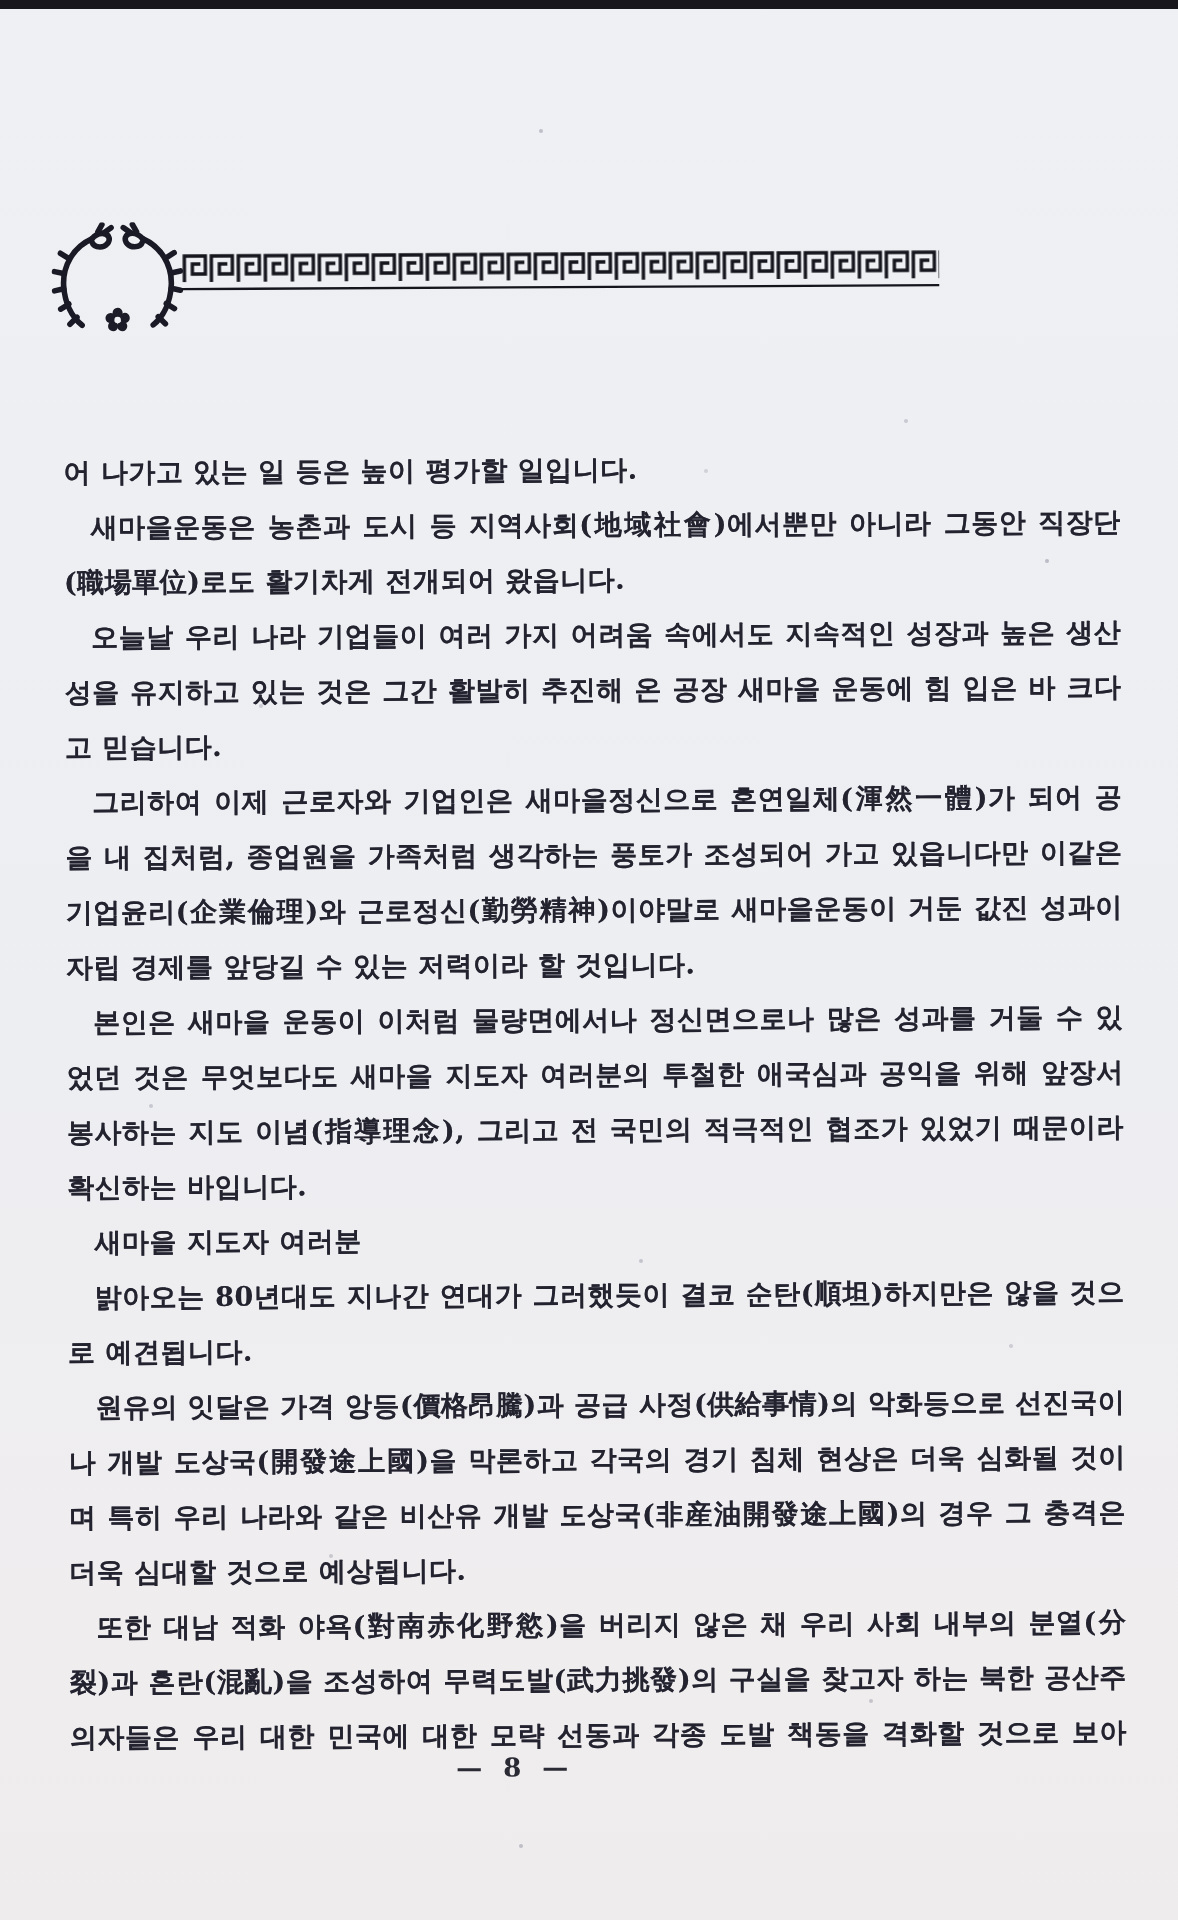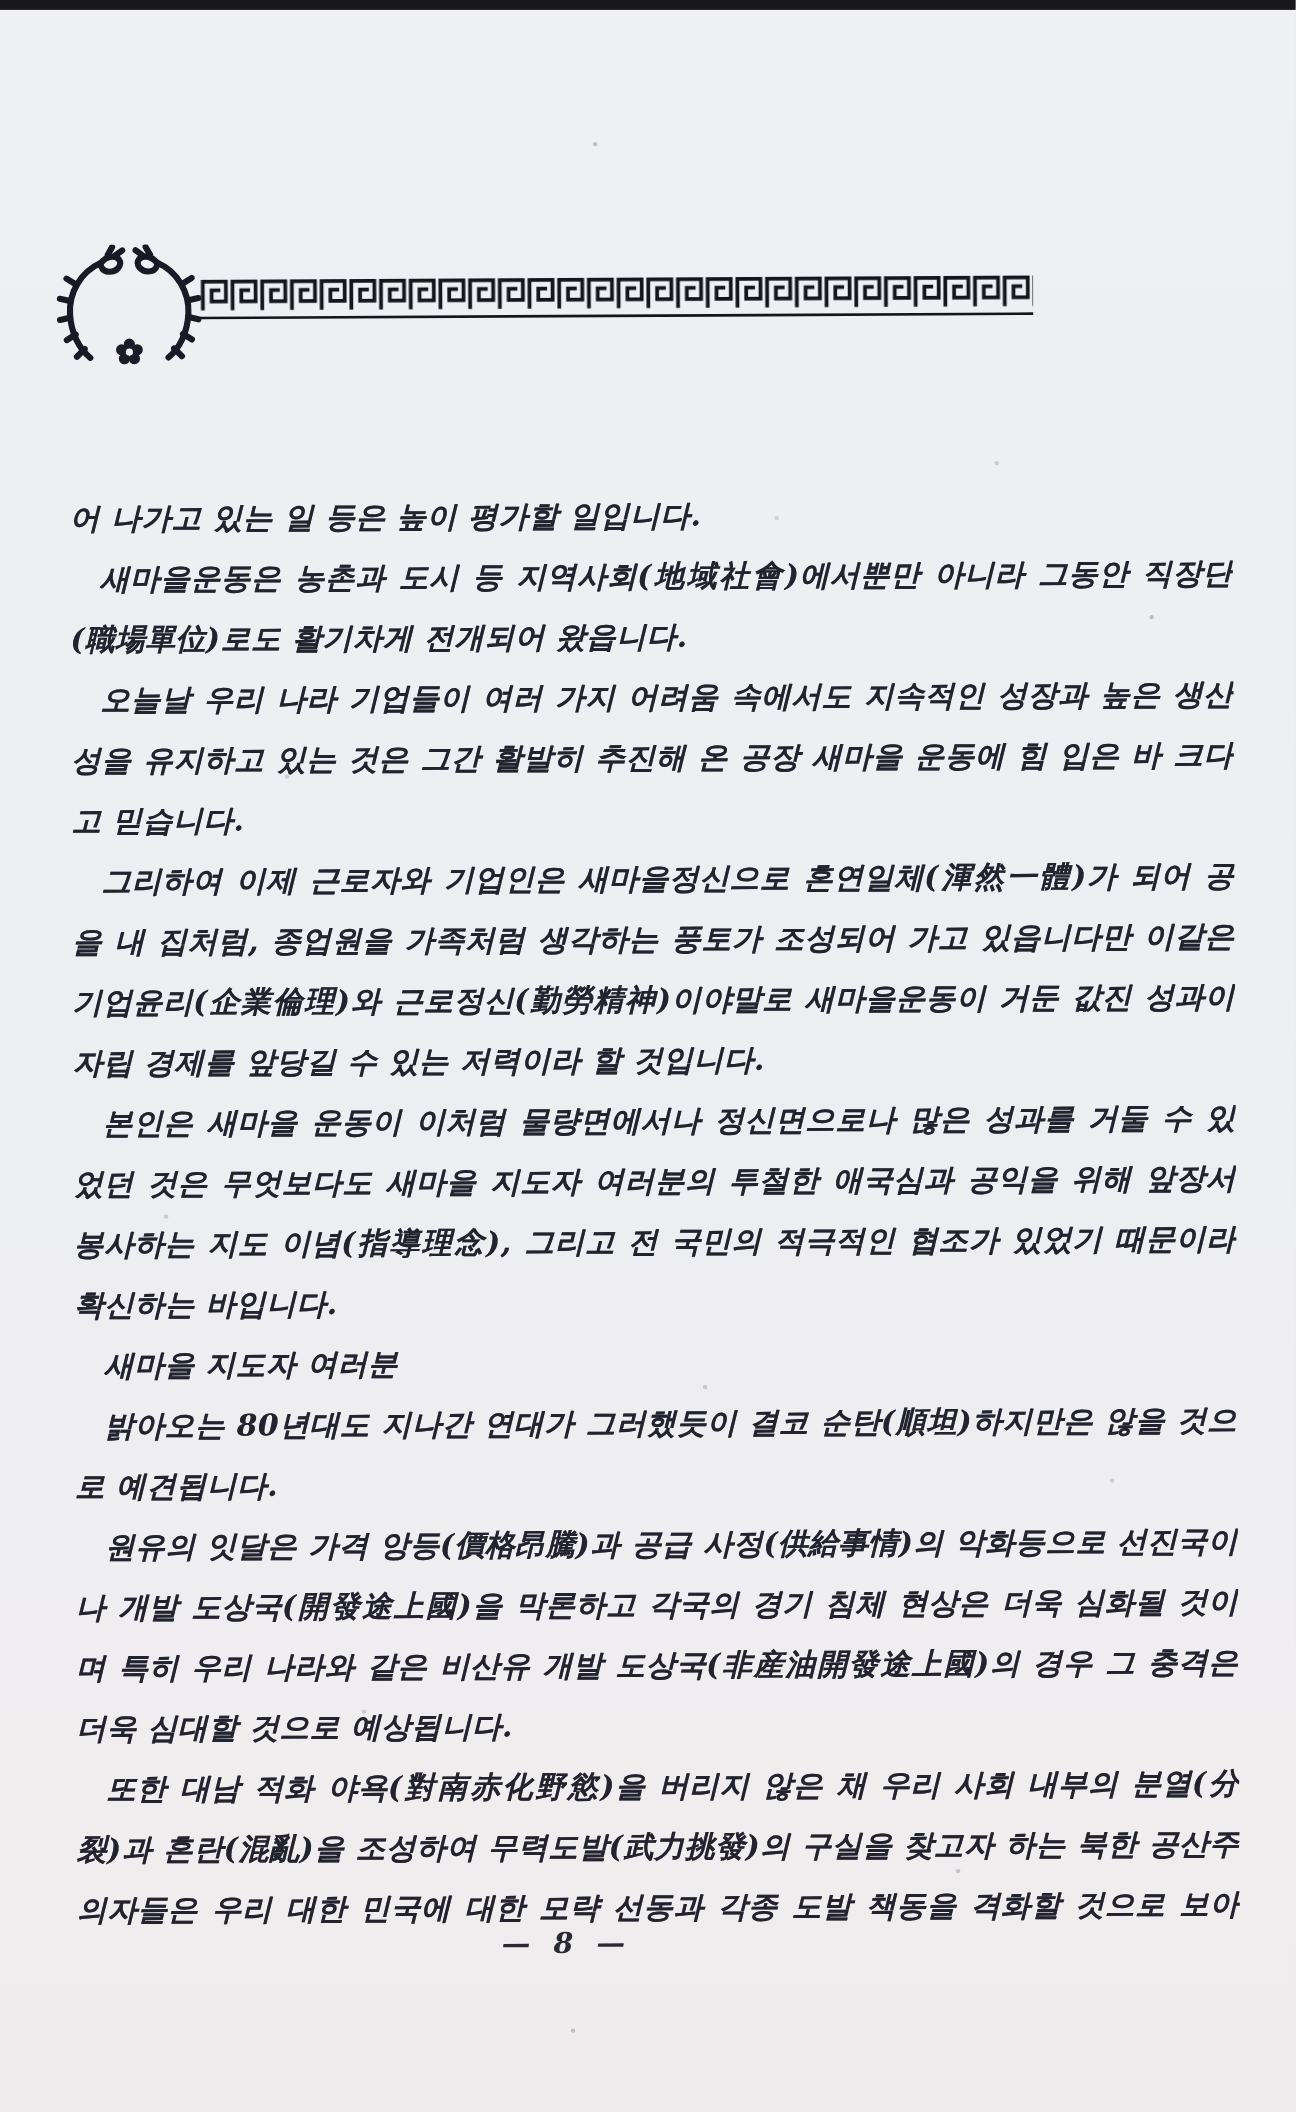--- a/index.html
+++ b/index.html
@@ -10,21 +10,20 @@
     overflow: hidden;
     background: #e8e9ee;
   }
   .sheet {
     position: relative;
     width: 1178px;
     height: 1920px;
     background: linear-gradient(180deg, #eef0f3 0%, #edeef2 55%, #f0edee 88%, #efecee 100%);
     font-family: "DejaVu Serif", "Liberation Serif", serif;
     color: #22222a;
-    font-style: italic;
   }
   .scan-strip {
     position: absolute;
     top: 0; left: 0;
     width: 100%;
     height: 9px;
     background: #17171c;
   }
   .speckles {
     position: absolute;

